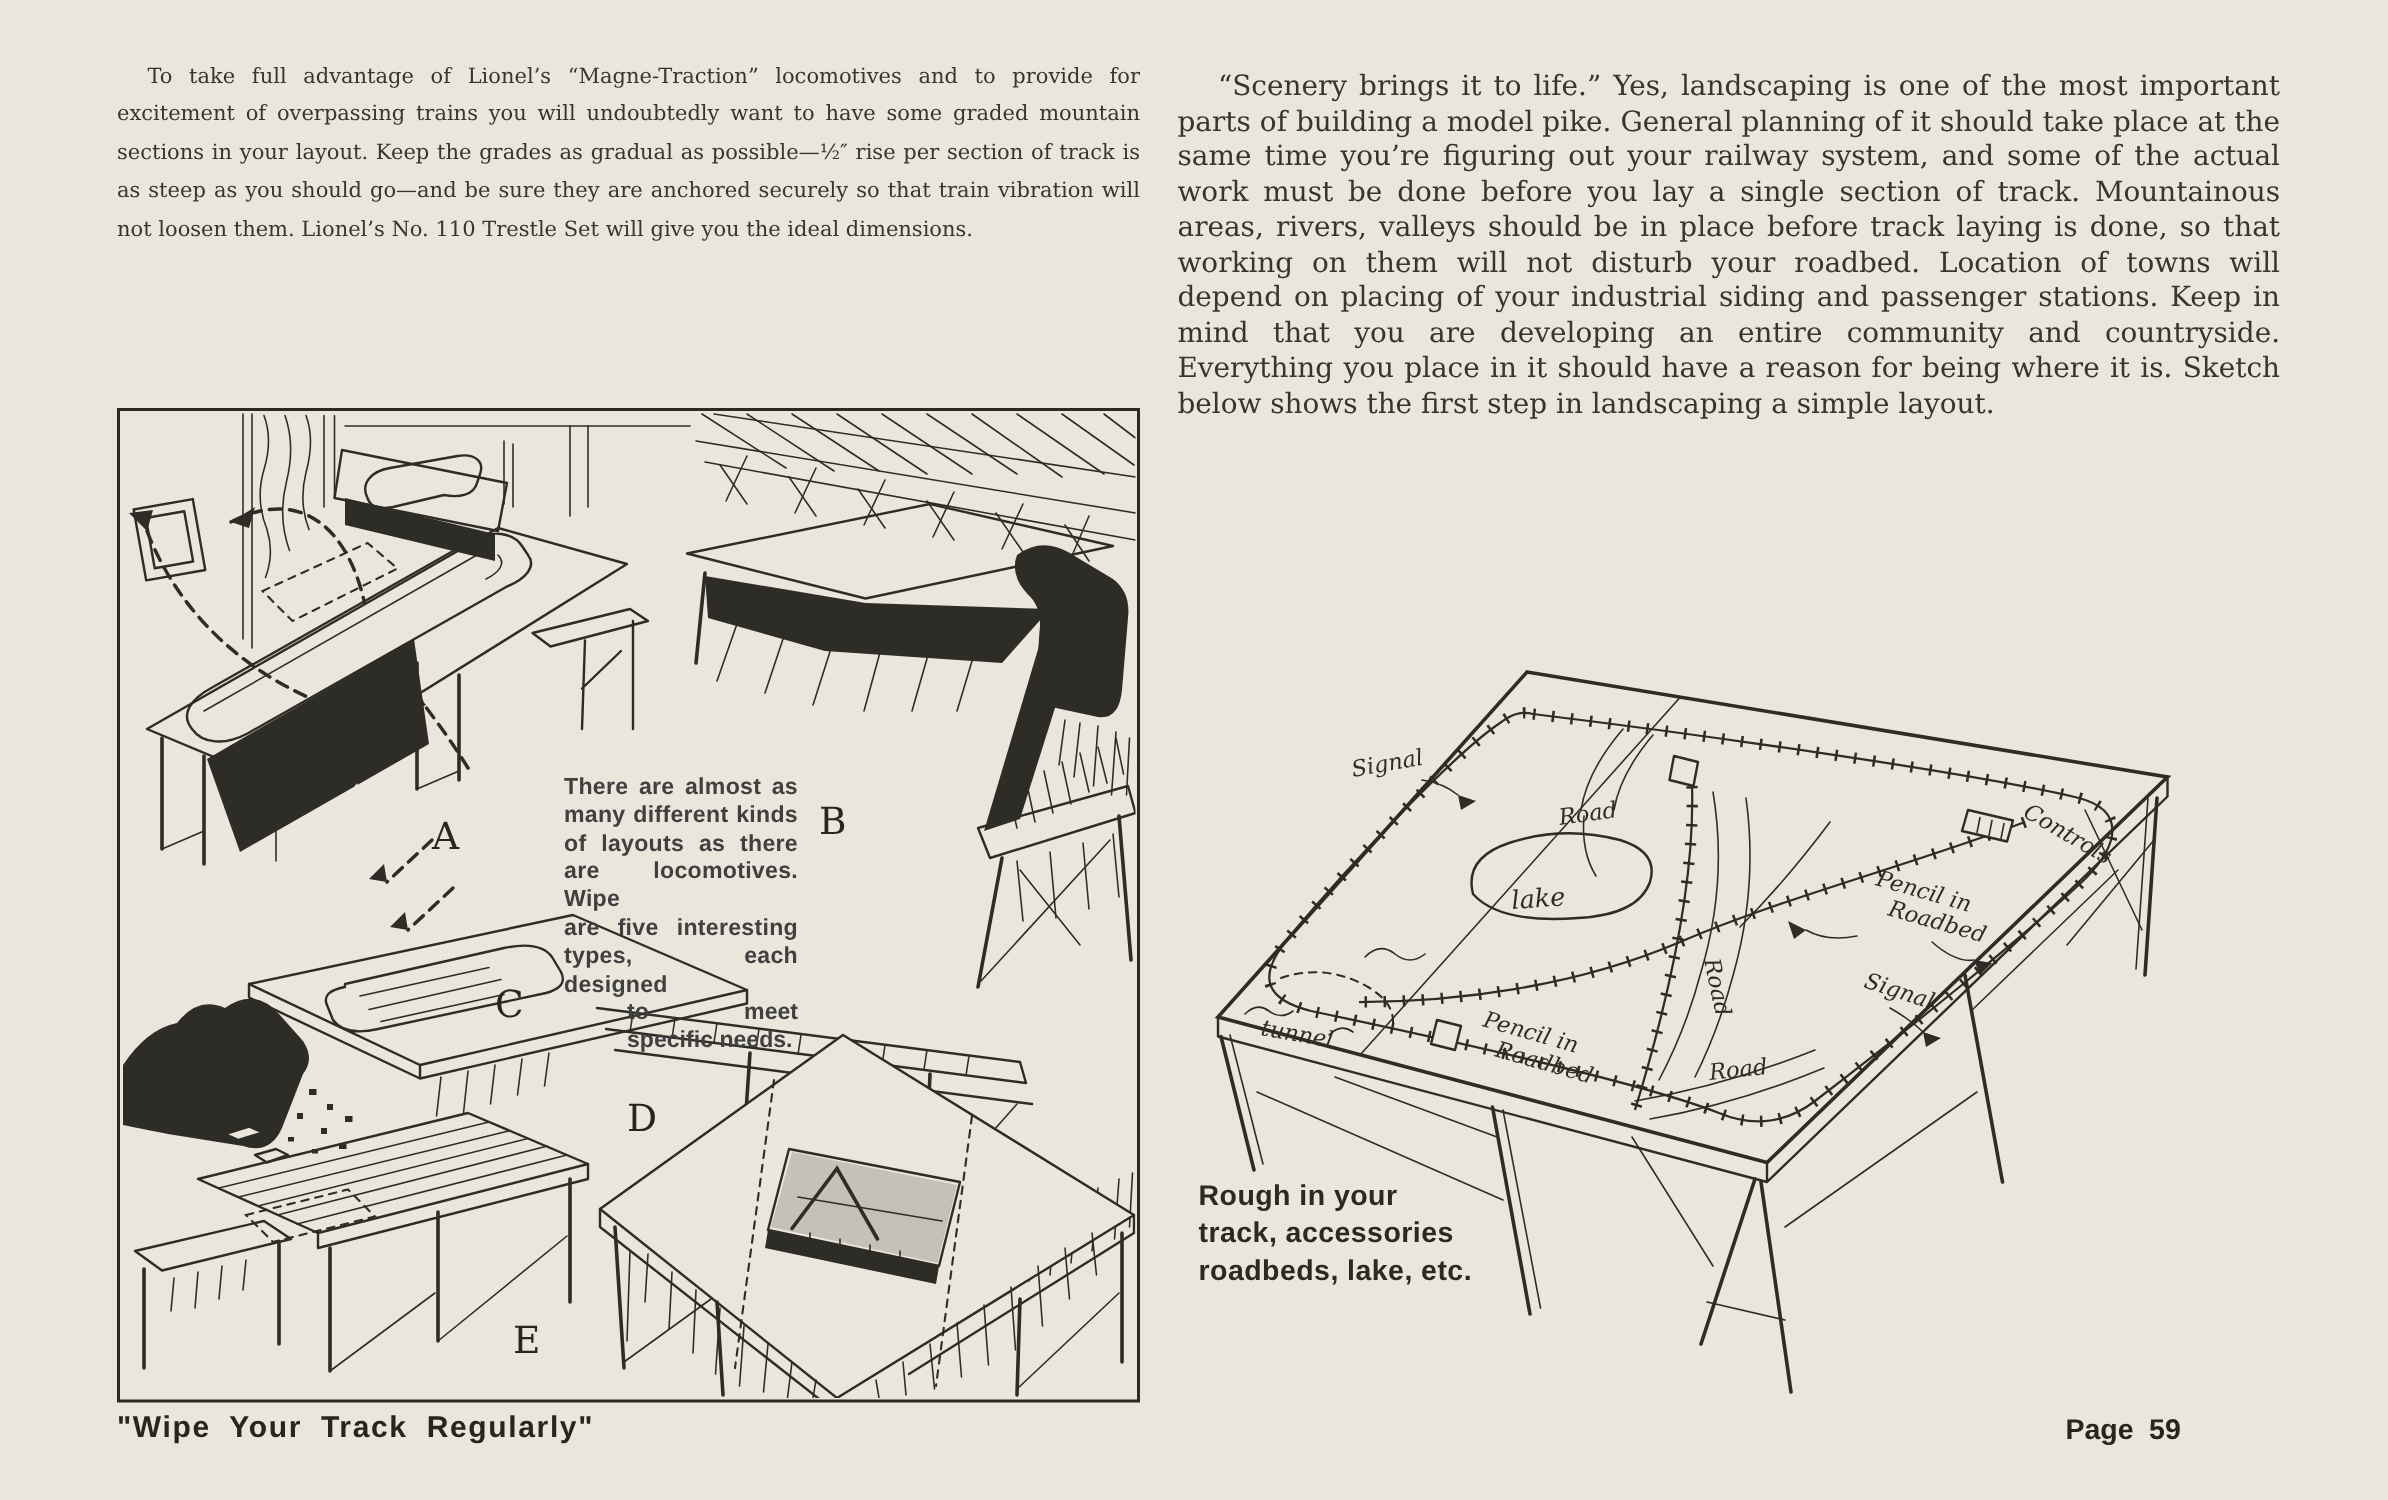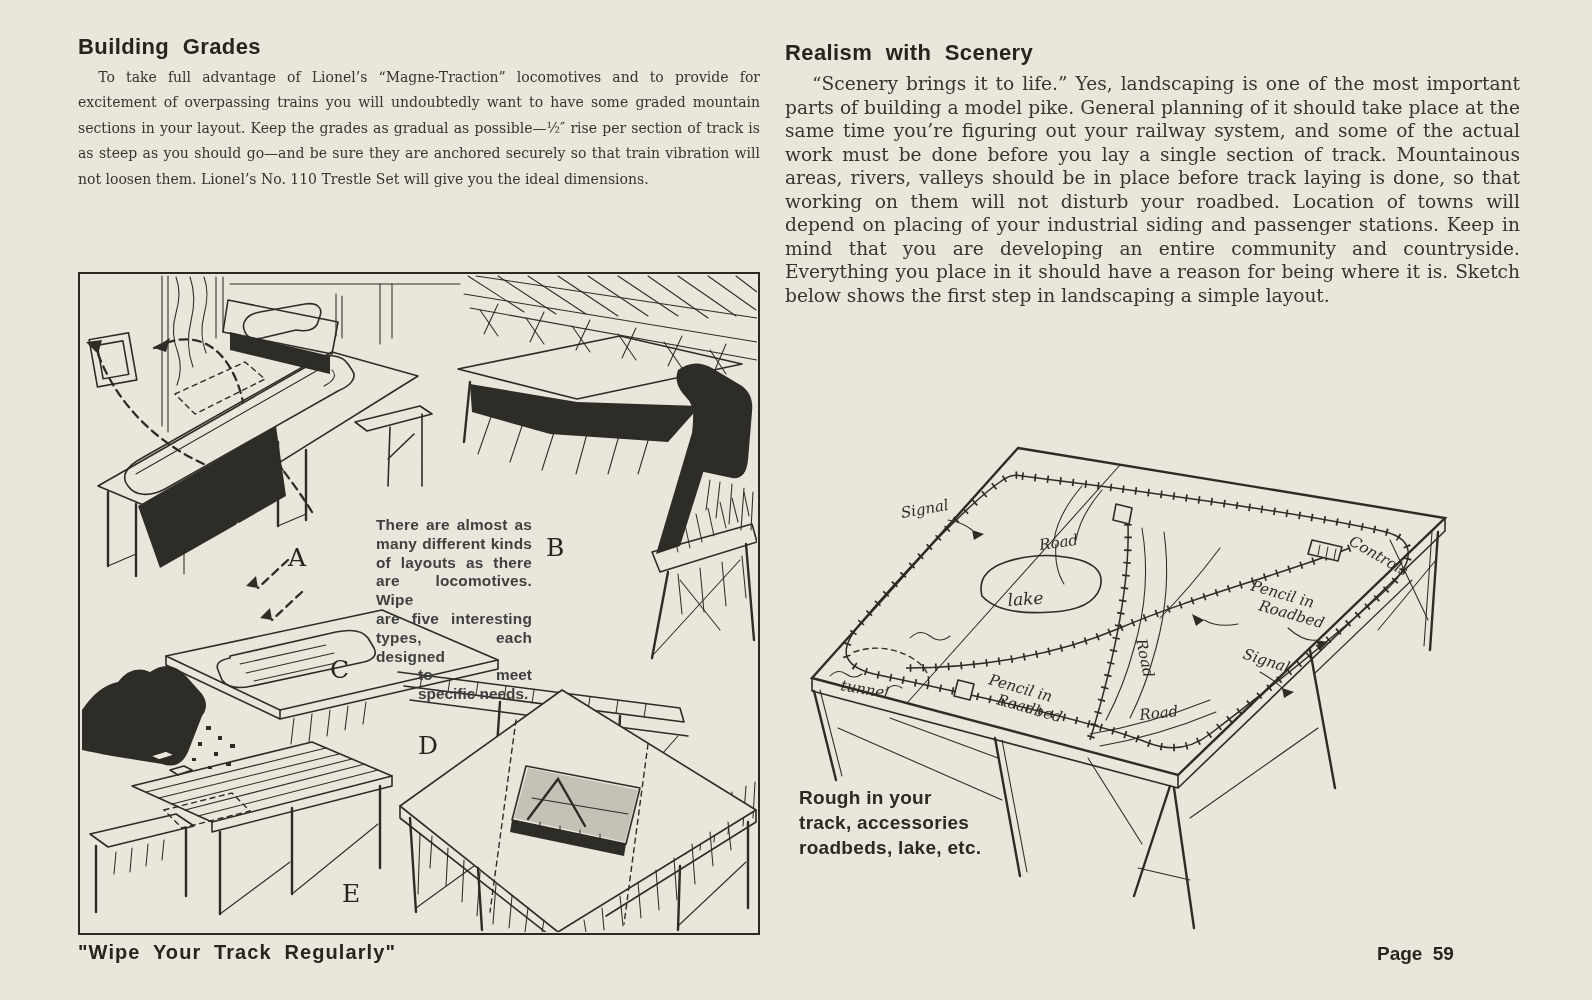--- a/index.html
+++ b/index.html
@@ -56,26 +56,24 @@
   .trk{stroke:#2e2c26;fill:none;stroke-width:1.5;}
   .ties{stroke:#2e2c26;fill:none;stroke-width:7.5;stroke-dasharray:1.7 11;}
   .hand{font-family:"DejaVu Serif",serif;font-style:italic;font-size:15px;fill:#2e2c26;}
   .hand.big{font-size:17px;}
   .cap{font-family:"DejaVu Serif",serif;font-size:25px;fill:#27251f;}
 </style>
 </head>
 <body>
 
 <div class="abs" style="left:78px;top:34px;width:682px;">
-  <div class="heading">Building Grades</div>
   <div class="bodytext left indent" style="margin-top:5px;">To take full advantage of Lionel’s “Magne-Traction” locomotives and to provide for excitement of overpassing trains you will undoubtedly want to have some graded mountain sections in your layout. Keep the grades as gradual as possible—½″ rise per section of track is as steep as you should go—and be sure they are anchored securely so that train vibration will not loosen them. Lionel’s No. 110 Trestle Set will give you the ideal dimensions.</div>
 </div>
 
 <div class="abs" style="left:785px;top:40px;width:735px;">
-  <div class="heading">Realism with Scenery</div>
   <div class="bodytext right indent" style="margin-top:6px;">“Scenery brings it to life.” Yes, landscaping is one of the most important parts of building a model pike. General planning of it should take place at the same time you’re figuring out your railway system, and some of the actual work must be done before you lay a single section of track. Mountainous areas, rivers, valleys should be in place before track laying is done, so that working on them will not disturb your roadbed. Location of towns will depend on placing of your industrial siding and passenger stations. Keep in mind that you are developing an entire community and countryside. Everything you place in it should have a reason for being where it is. Sketch below shows the first step in landscaping a simple layout.</div>
 </div>
 
 <div class="abs figure-left">
   <svg width="677" height="658" viewBox="0 0 677 658">
 
     <g class="thin">
       <path d="M82,2 V152 M88,2 V158"></path>
       <path d="M96,3 q6,16 0,36 q-6,20 2,40 q5,16 -1,32"></path>
       <path d="M110,3 q7,20 1,44 q-6,24 2,46"></path>

